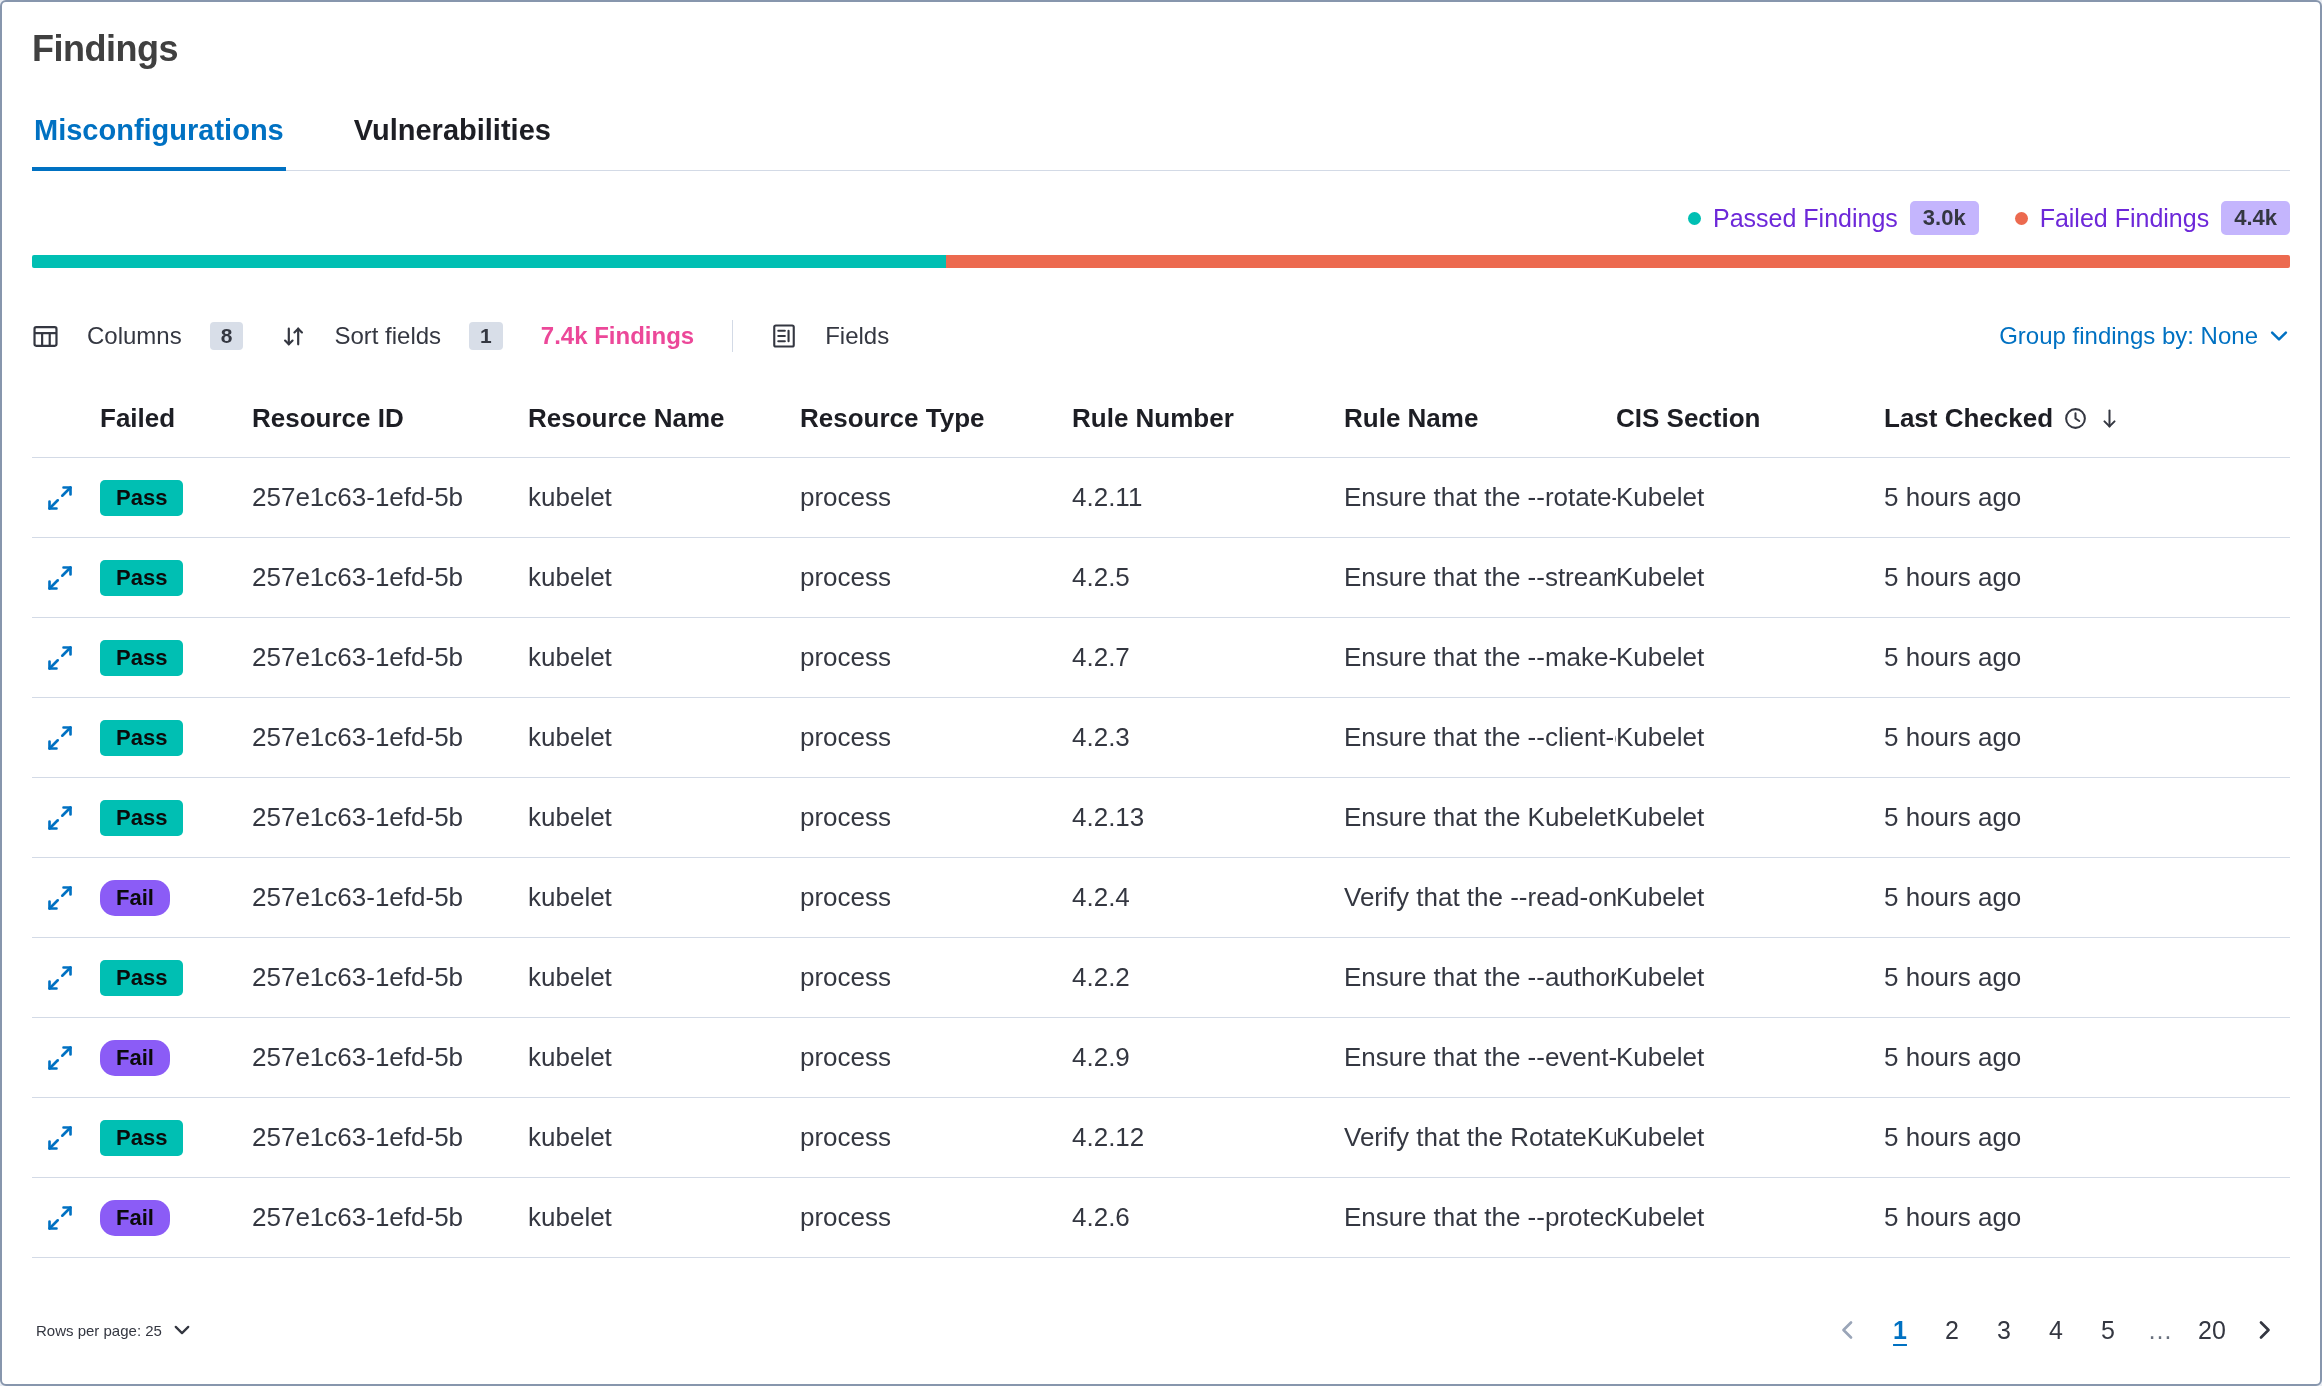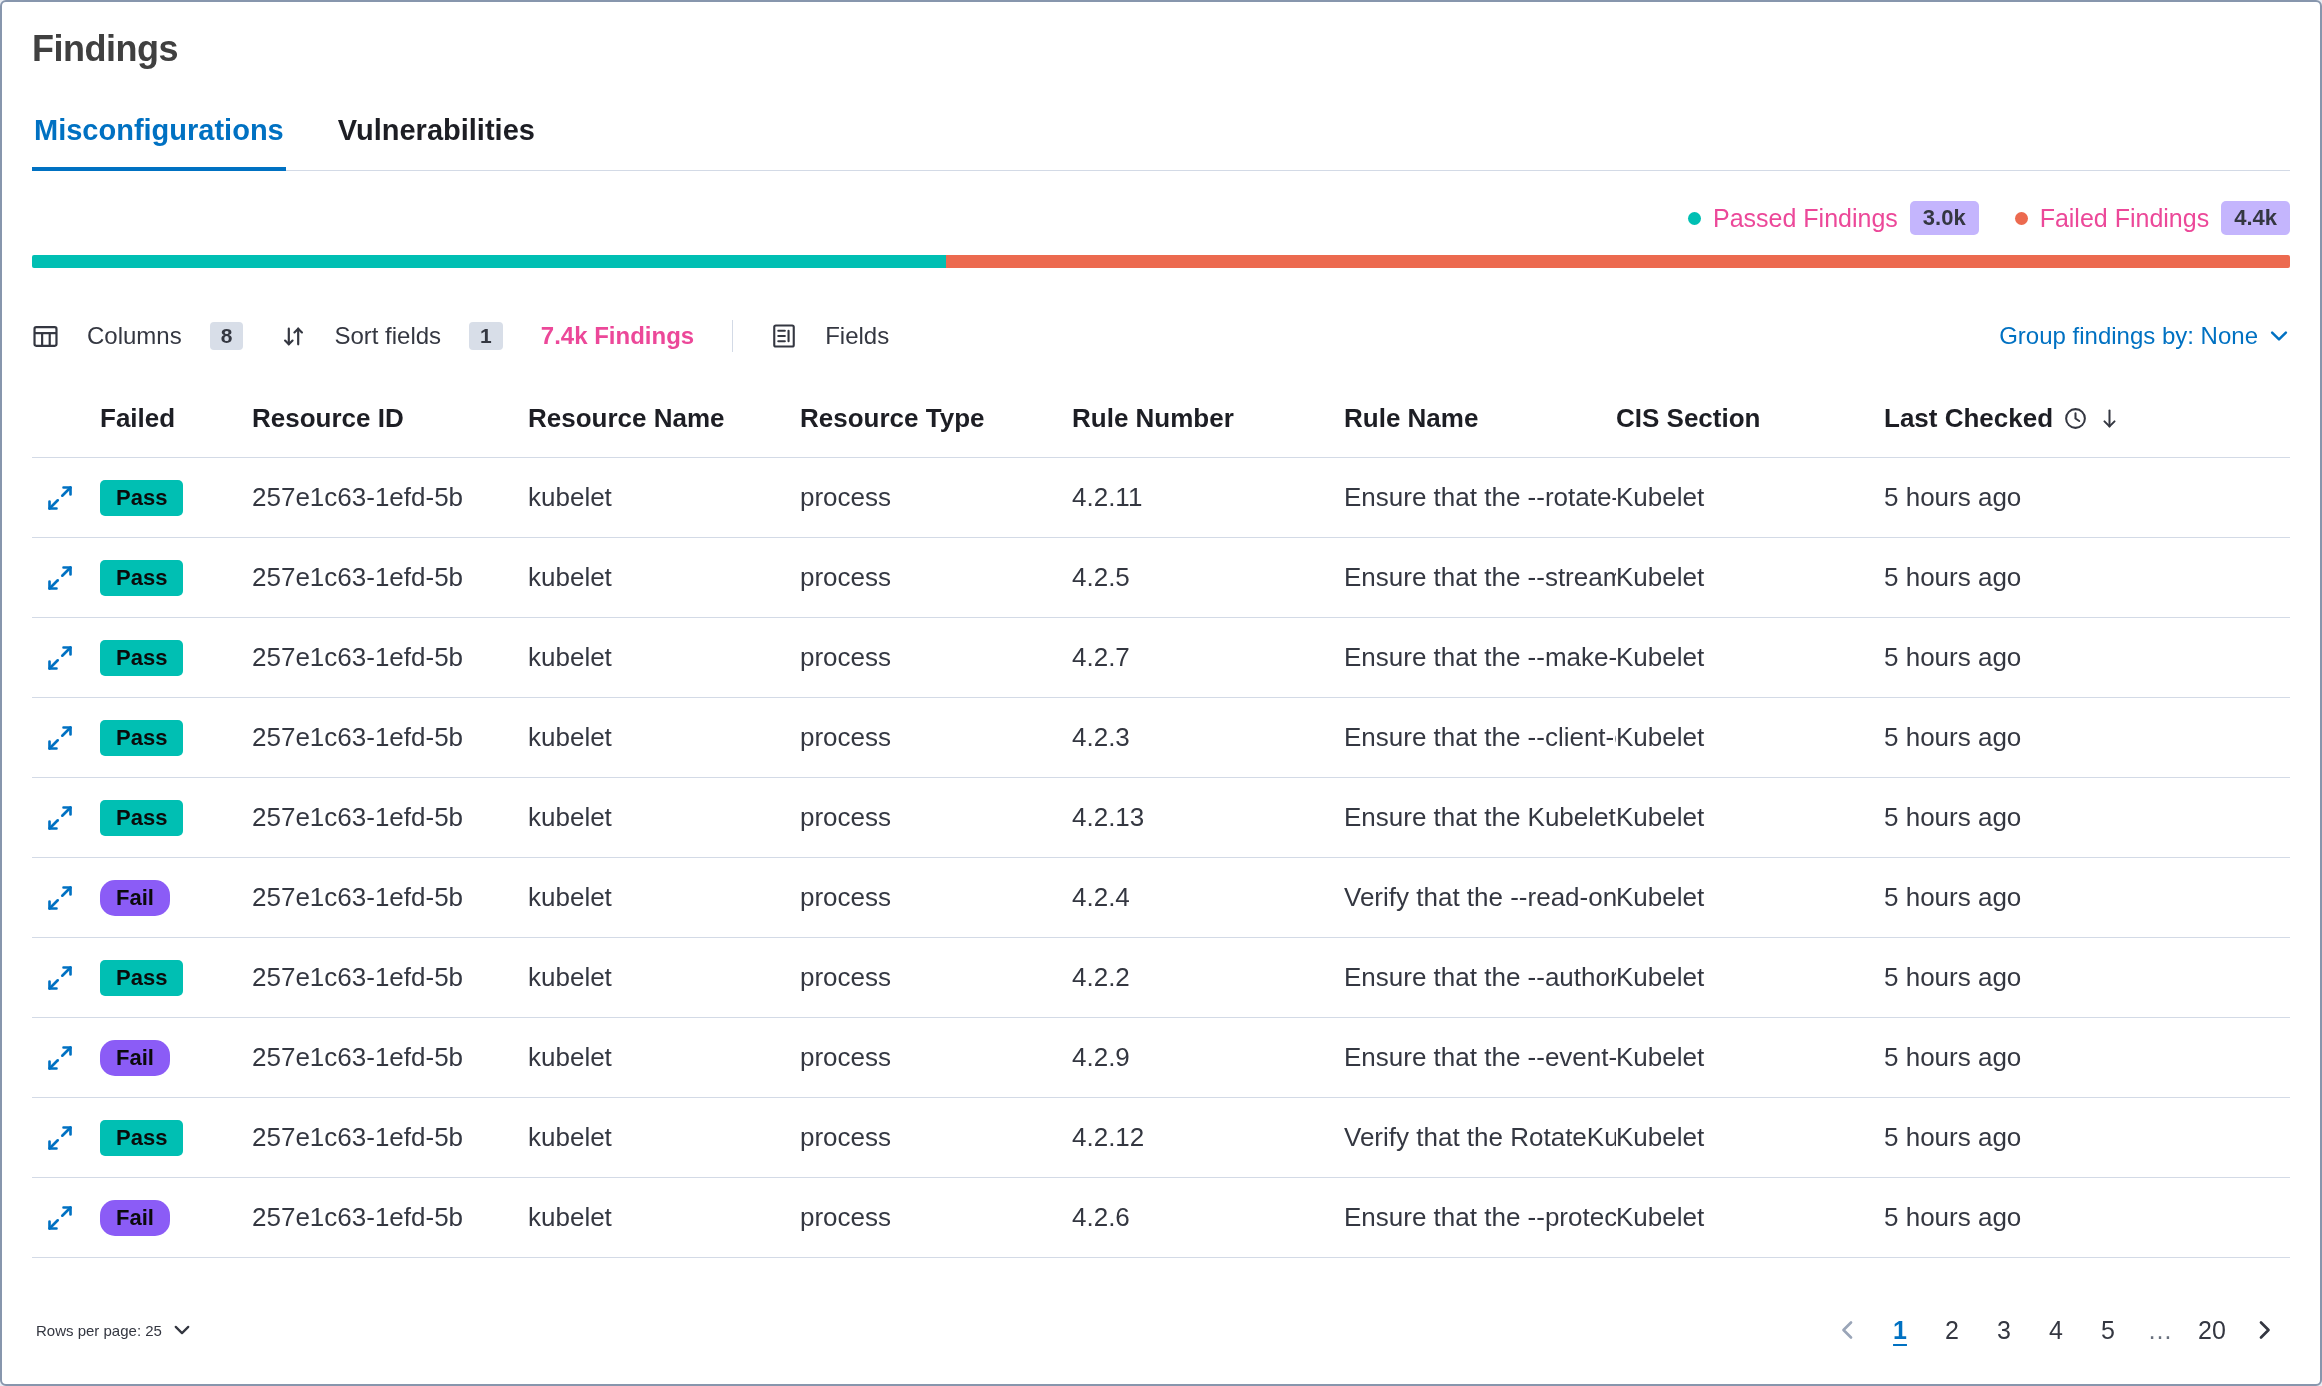--- a/index.html
+++ b/index.html
@@ -9,31 +9,31 @@
     width: 2322px; height: 1386px; background:#fff;
     border: 2px solid #8796ad; border-radius: 6px;
     display: flex; flex-direction: column; overflow: hidden;
   }
   .content { padding: 26px 30px 0 30px; display:flex; flex-direction:column; flex:1 1 auto; min-height:0; }
 
   
   .page-title { font-size: 36px; font-weight: 700; color:#404040; letter-spacing: -0.5px; }
 
   
-  .tabs { display:flex; gap: 50px; margin-top: 44px; border-bottom: 1px solid #d3dae6; }
+  .tabs { display:flex; gap: 66px; margin-top: 44px; border-bottom: 1px solid #d3dae6; }
   .tab { font-size: 29px; font-weight: 700; padding: 0 2px 20px 2px; cursor: pointer; color:#1d1e24; position:relative; margin-bottom:-1px; }
   .tab.active { color:#0071c2; border-bottom: 4px solid #0071c2; }
 
   
   .legend-row { display:flex; justify-content:flex-end; align-items:center; gap: 36px; margin-top: 26px; height: 42px; }
   .legend-item { display:flex; align-items:center; gap: 12px; }
   .legend-dot { width: 13px; height: 13px; border-radius: 50%; }
   .legend-dot.passed { background:#00bfb3; }
   .legend-dot.failed { background:#ec6a4f; }
-  .legend-label { font-size: 25px; color:#ec4899; }
+  .legend-label { font-size: 25px; color:#6d28d9; }
   .count-badge { background:#c4b5fd; color:#343741; border-radius: 5px; padding: 4px 13px; font-size: 22px; font-weight: 600; }
 
   
   .dist-bar { display:flex; height: 13px; margin-top: 16px; border-radius: 2px; overflow:hidden; }
   .dist-passed { background:#00bfb3; }
   .dist-failed { background:#ec6a4f; flex:1; }
 
   
   .toolbar { display:flex; align-items:center; margin-top: 52px; gap: 38px; }
   .toolbar-item { display:flex; align-items:center; gap: 28px; font-size: 24px; color:#343741; cursor:pointer; }

